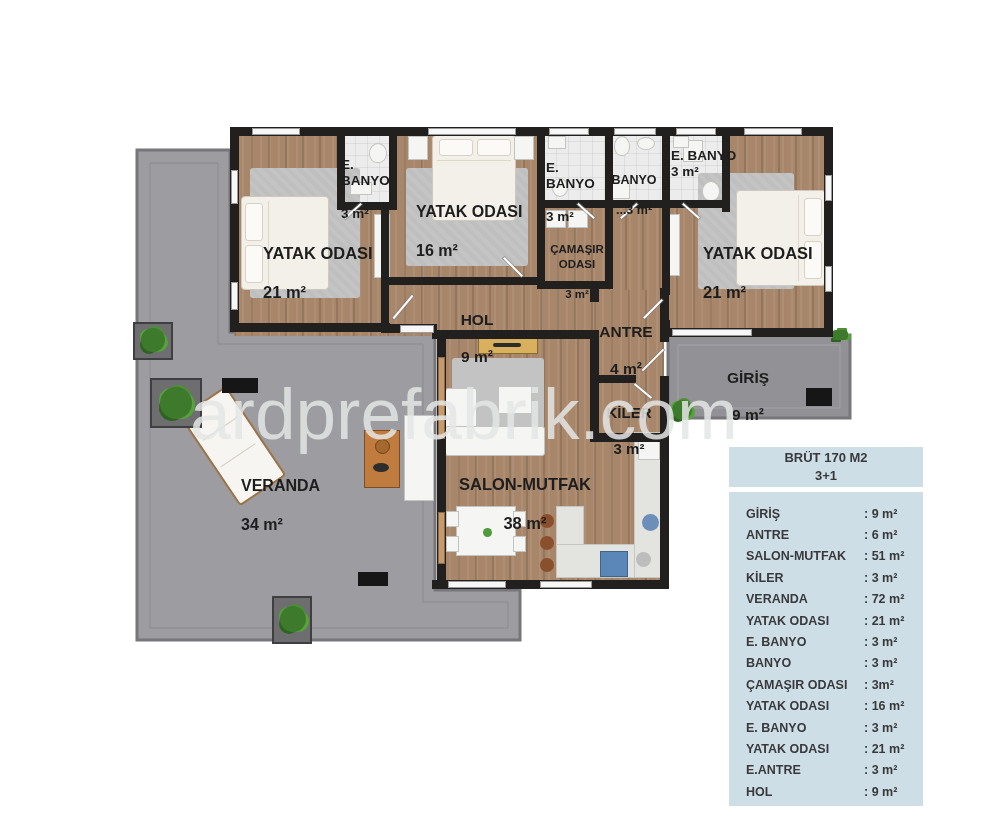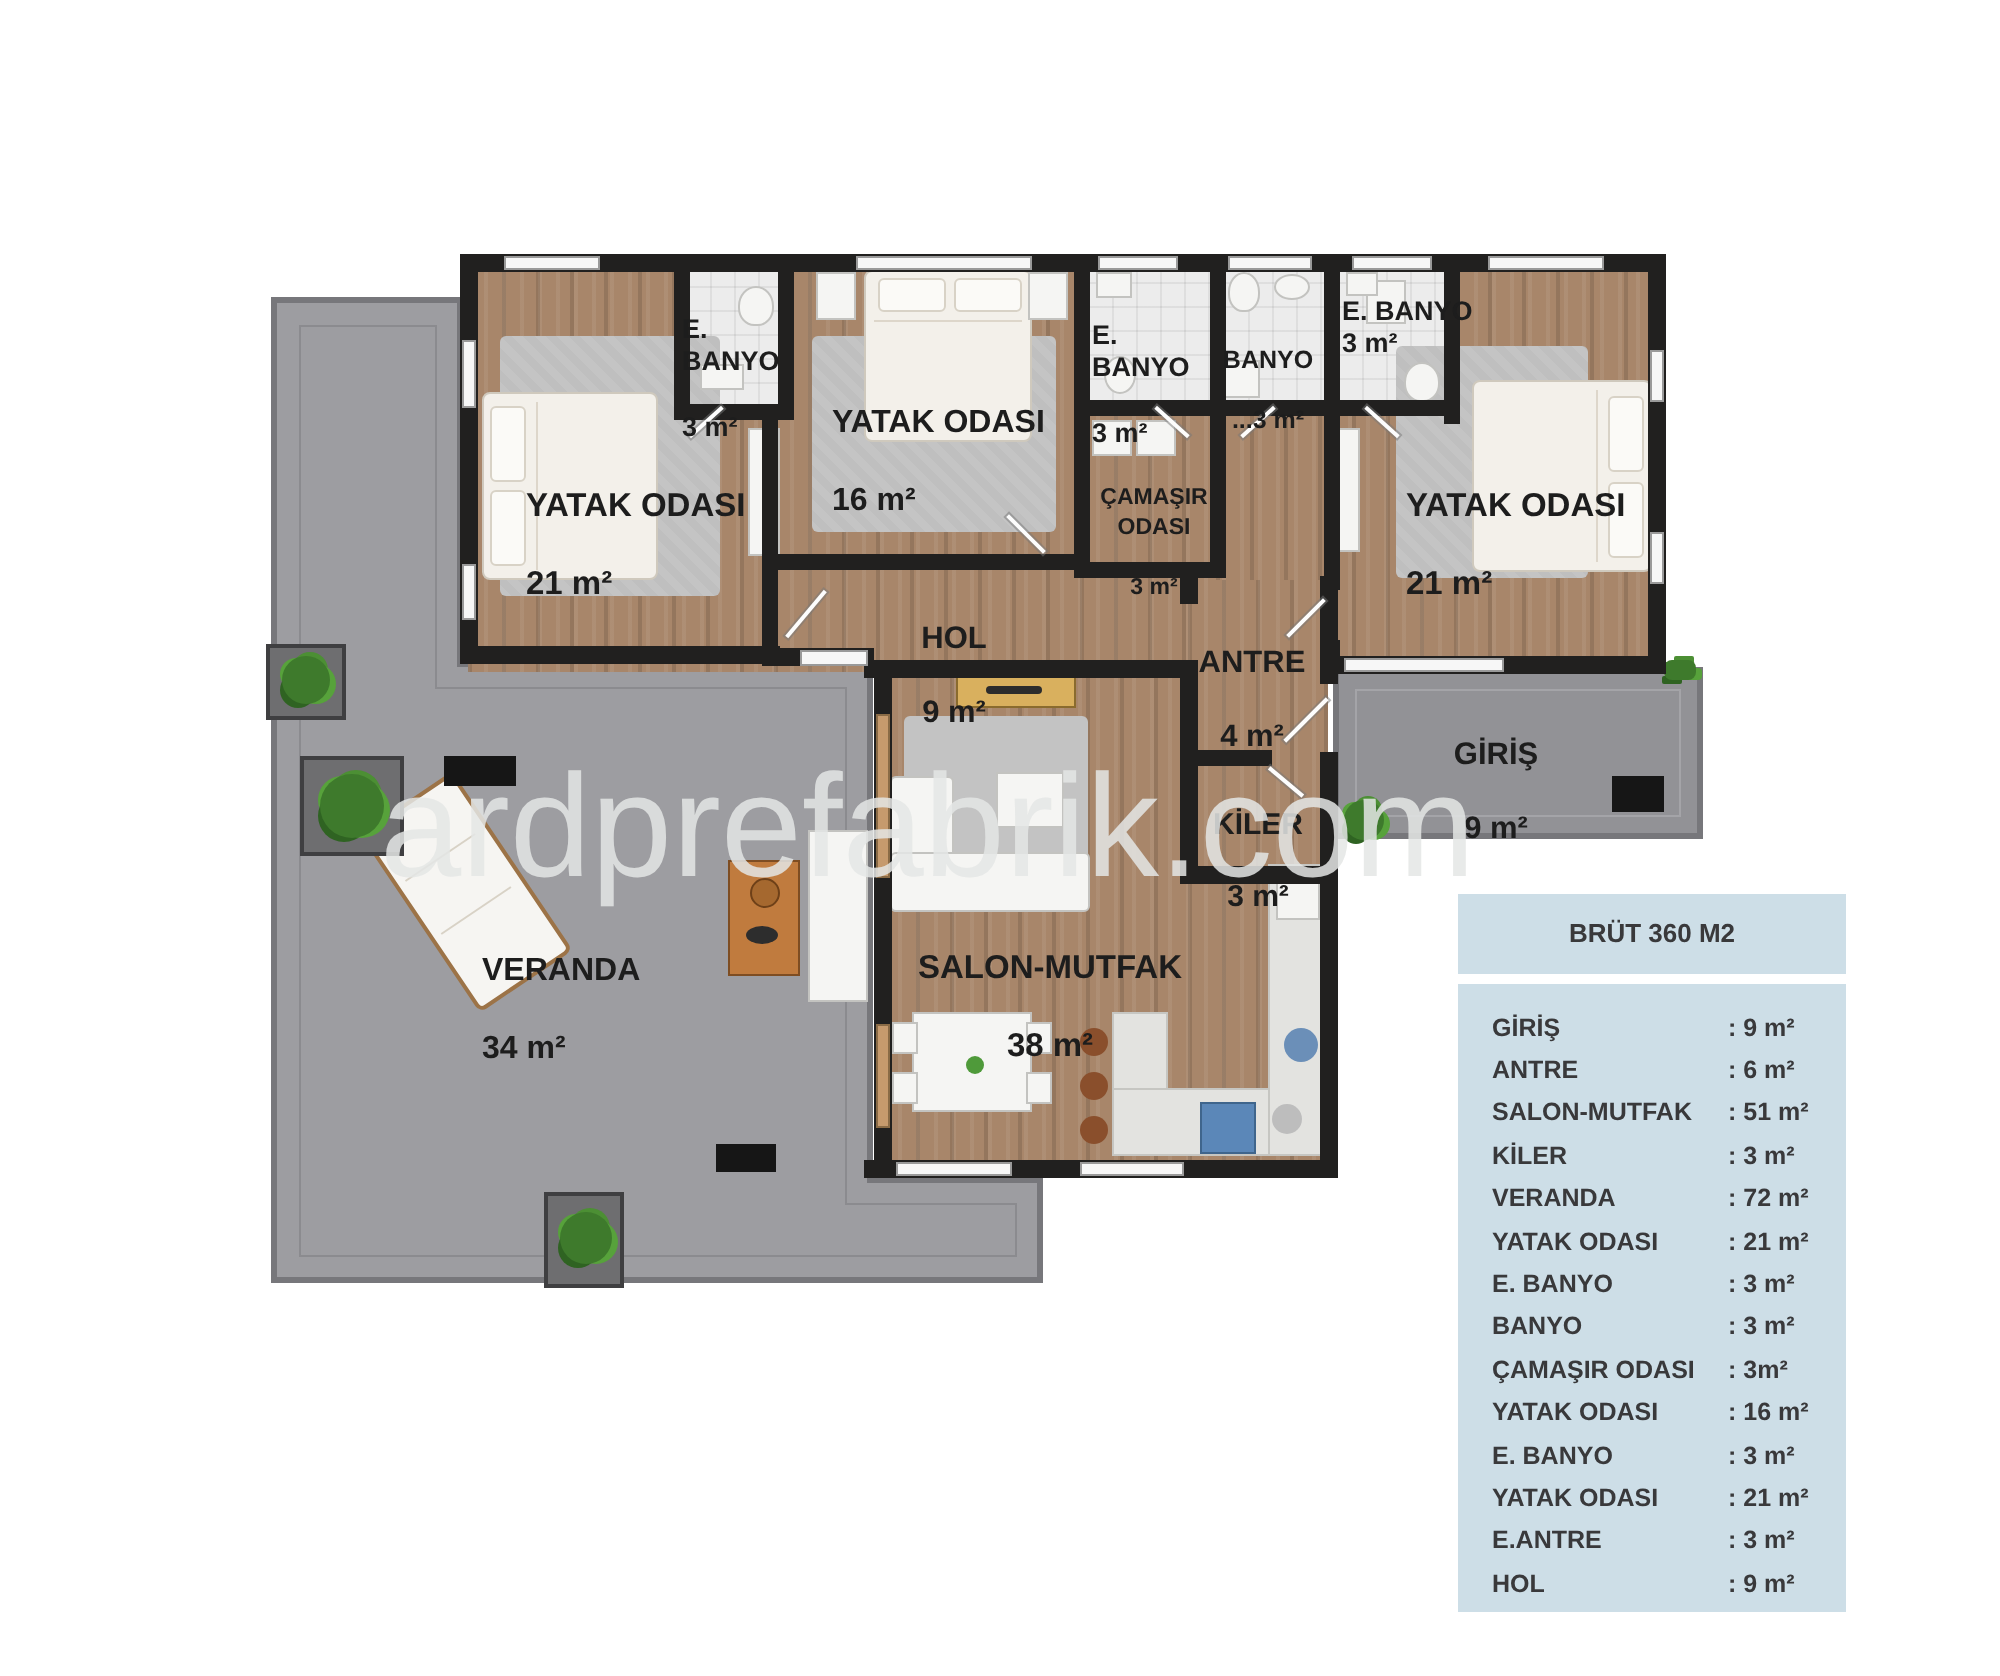--- a/index.html
+++ b/index.html
@@ -262,21 +262,22 @@
     <span>38 m²</span>
   </div>
   <div class="lbl" style="left:241px;top:457px;font-size:16px;">
     <span>VERANDA</span>
     <span>34 m²</span>
   </div>
 
   <div id="watermark">ardprefabrik.com</div>
 
   <div class="panel" id="panel-header">
-    <span>BRÜT 360 M2</span>
+    <span>BRÜT 170 M2</span>
+    <span>3+1</span>
   </div>
   <div class="panel" id="panel-body">
     <div>
         <div class="trow">
           <span class="tlabel">GİRİŞ</span>
           <span class="tvalue">: 9 m²</span>
         </div>
         <div class="trow">
           <span class="tlabel">ANTRE</span>
           <span class="tvalue">: 6 m²</span>

